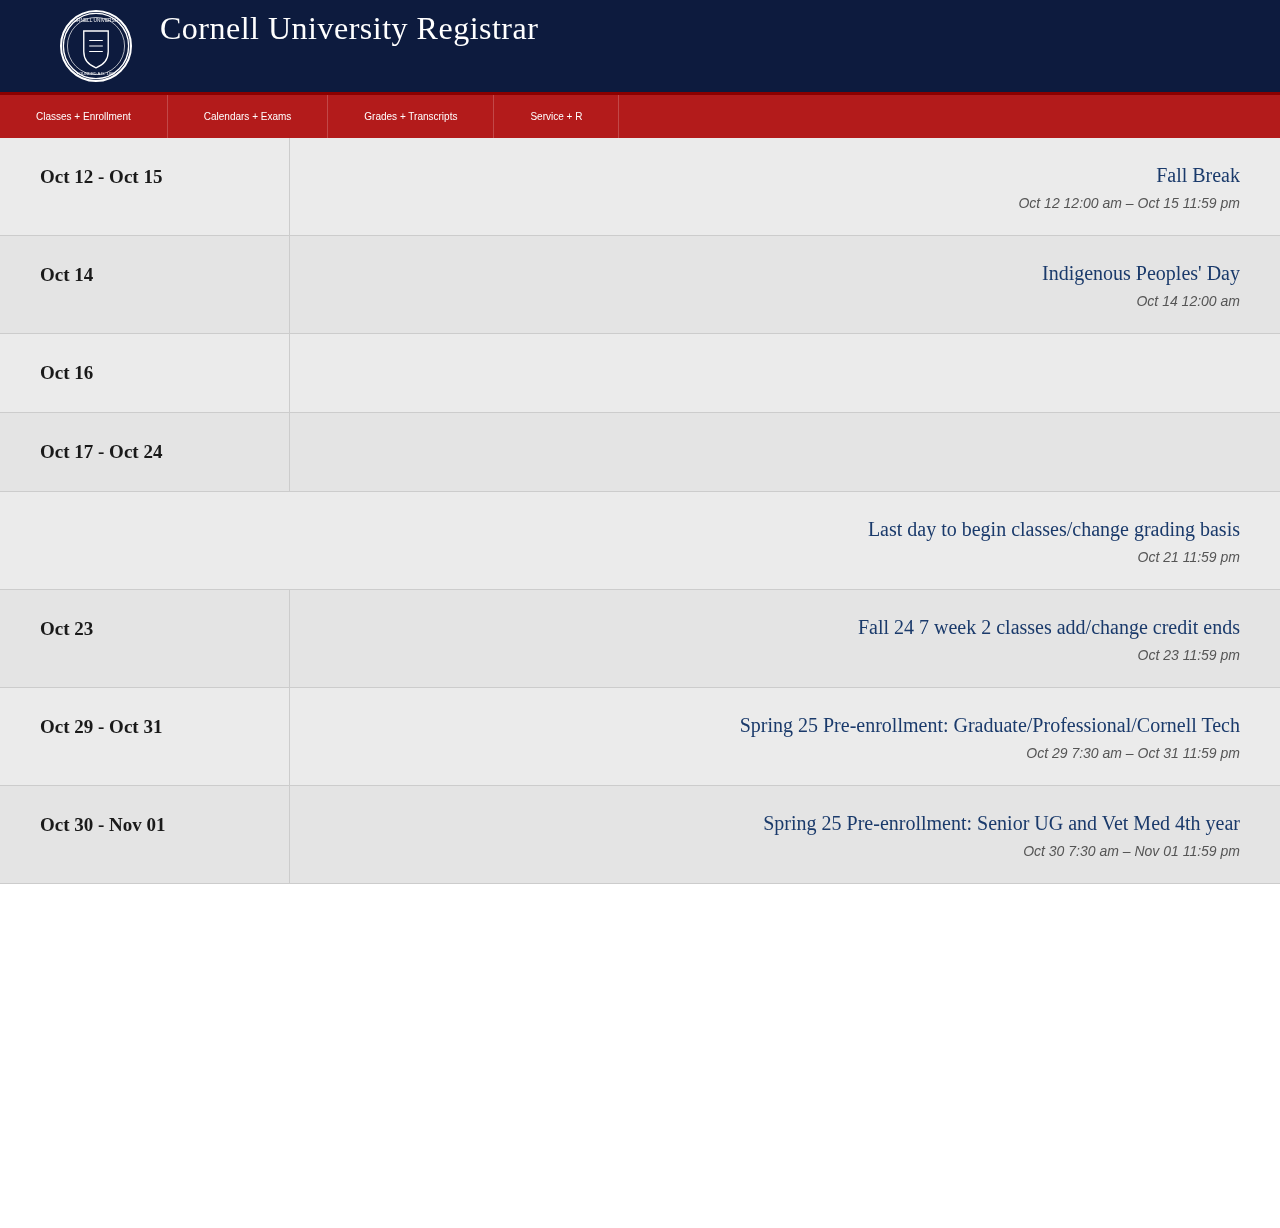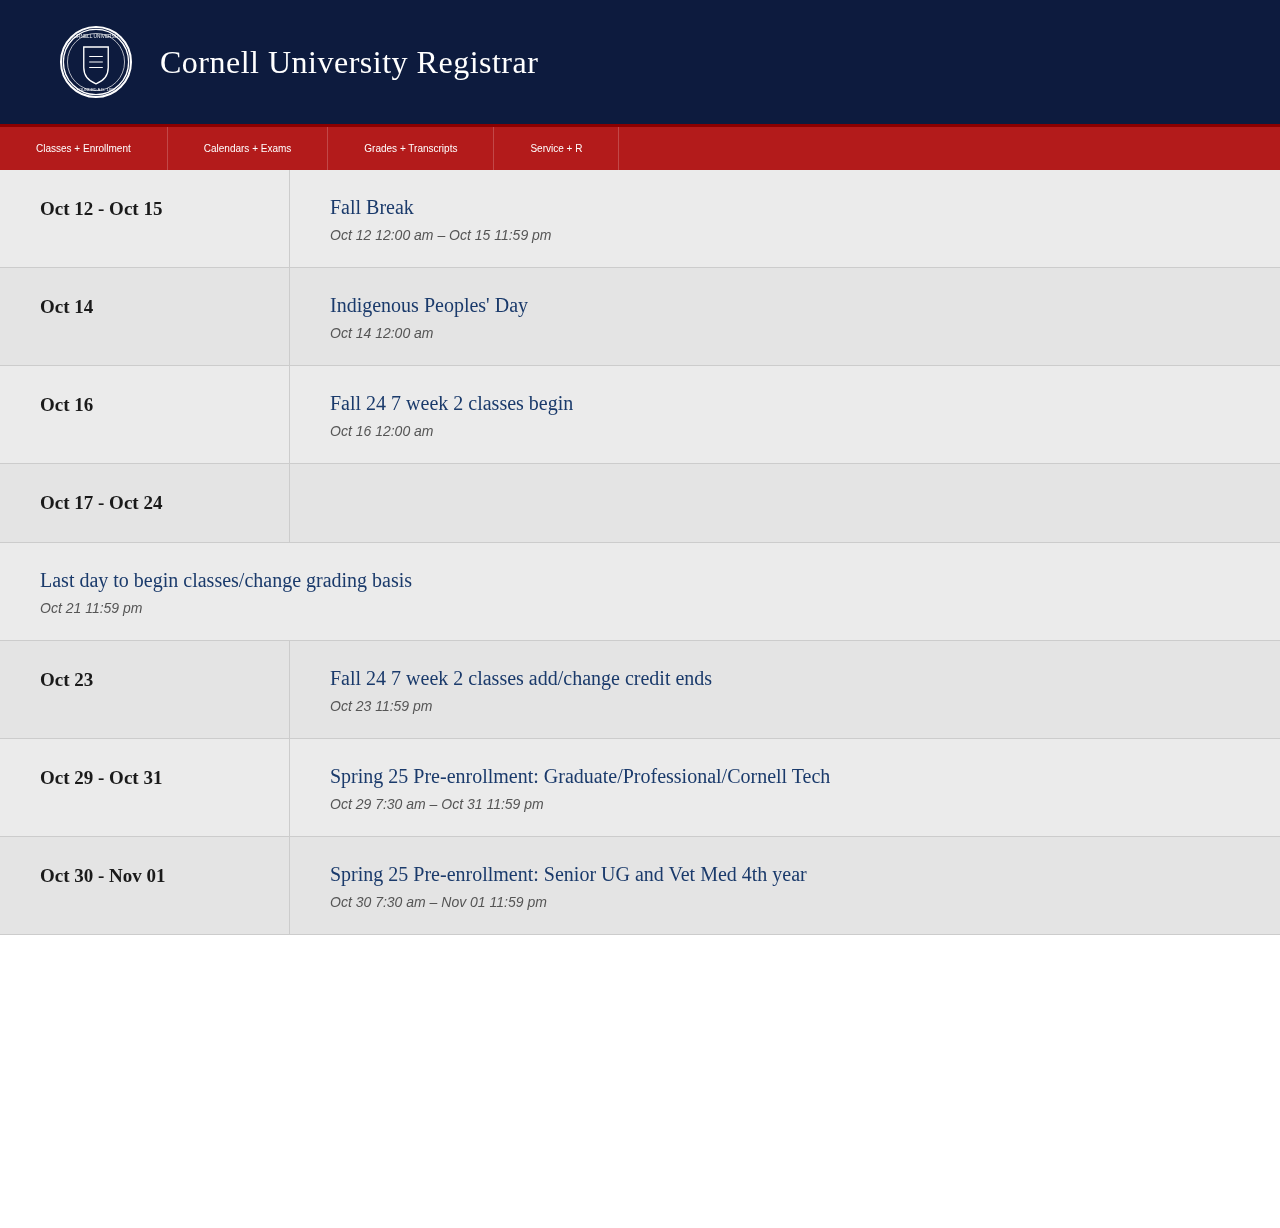--- a/index.html
+++ b/index.html
@@ -2,22 +2,21 @@
 <html><head>
   <meta charset="utf-8">
   <style>
     * { margin: 0; padding: 0; box-sizing: border-box; }
     body { font-family: Georgia, 'Times New Roman', serif; background: #fff; width: 1280px; }
 
     
     .header {
       background-color: #0d1b3e;
       display: flex;
-      align-items: center;
-      padding: 26px 60px;
+      padding: 10px 60px;
       gap: 28px;
     }
     .header-logo {
       width: 72px;
       height: 72px;
       border: 2px solid #fff;
       border-radius: 50%;
       display: flex;
       align-items: center;
       justify-content: center;
@@ -82,20 +81,21 @@
       font-weight: bold;
       font-size: 19px;
       color: #1a1a1a;
       font-family: Georgia, serif;
       border-right: 1px solid #ccc;
     }
 
     .event-cell {
       flex: 1;
       padding: 24px 40px;
+      text-align: right;
     }
 
     .event-title {
       font-size: 20px;
       color: #1a3a6b;
       font-family: Georgia, serif;
       margin-bottom: 6px;
       line-height: 1.35;
     }
 
@@ -146,24 +146,20 @@
     </div>
     <div class="calendar-row">
       <div class="date-cell">Oct 14</div>
       <div class="event-cell">
         <div class="event-title">Indigenous Peoples' Day</div>
         <div class="event-time">Oct 14 12:00 am</div>
       </div>
     </div>
     <div class="calendar-row">
       <div class="date-cell">Oct 16</div>
-      <div class="event-cell">
-        <div class="event-title">Fall 24 7 week 2 classes begin</div>
-        <div class="event-time">Oct 16 12:00 am</div>
-      </div>
     </div>
     <div class="calendar-row">
       <div class="date-cell">Oct 17 - Oct 24</div>
     </div>
     <div class="calendar-row">
       <div class="event-cell">
         <div class="event-title">Last day to begin classes/change grading basis</div>
         <div class="event-time">Oct 21 11:59 pm</div>
       </div>
     </div>

